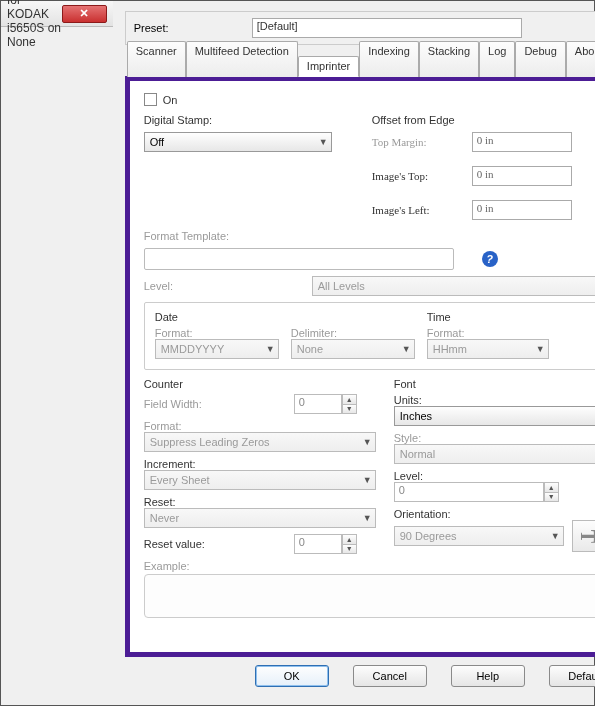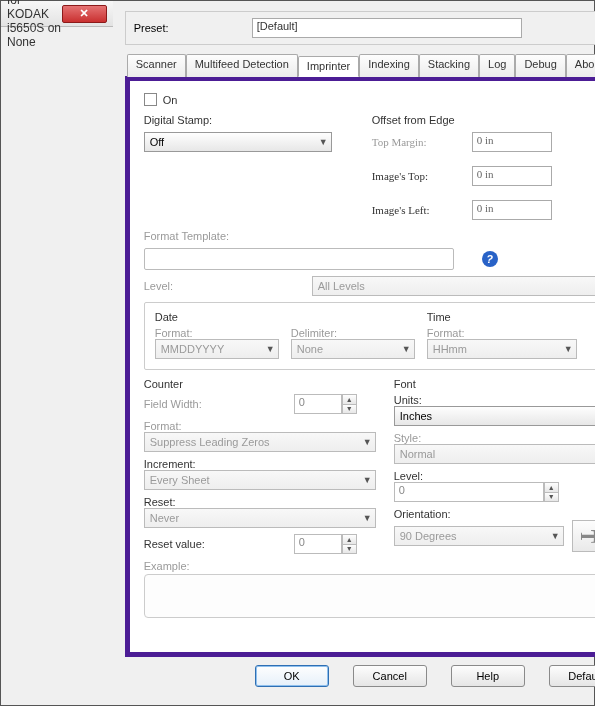--- a/index.html
+++ b/index.html
@@ -62,21 +62,21 @@
   height: 22px;
   position: relative;
   z-index: 2;
   margin-bottom: -1px;
   padding-left: 2px;
 }
 .tab {
   border: 1px solid #aaa;
   border-bottom: none;
   background: linear-gradient(to bottom, #fdfdfd, #ececec);
-  padding: 3px 8px 7px 8px;
+  padding: 3px 8px 20px 8px;
   margin-right: 0px;
   font-size: 11px;
   color: #333;
   border-radius: 2px 2px 0 0;
   cursor: pointer;
   position: relative;
 }
 .tab.active {
   background: #fff;
   border-bottom: 1px solid #fff;
@@ -109,21 +109,21 @@
   padding: 0 3px 0 5px;
   font-size: 11px;
   color: #000;
 }
 .combo.disabled { color: #9a9a9a; background: linear-gradient(to bottom,#f8f8f8,#eee); border-color:#bbb;}
 .combo .arrow { font-size: 9px; color: #555; }
 .textfield {
   height: 20px; border: 1px solid #aaa; background: #fff;
   padding: 1px 4px; font-size: 11px; color: #666;
 }
-.textfield.sm { width: 80px; }
+.textfield.sm { width: 100px; }
 fieldset.group {
   border: 1px solid #ccc;
   border-radius: 2px;
   padding: 8px 10px 10px 10px;
   margin-top: 6px;
 }
 .fl { display: flex; gap: 12px; }
 .col { flex: 1; display: flex; flex-direction: column; }
 .spinner-wrap { display: flex; }
 .spinner-wrap .num {
@@ -257,21 +257,21 @@
                   <div class="combo disabled">
                     <span>None</span>
                     <span class="arrow">▼</span>
                   </div>
                 </div>
               </div>
             </div>
             <div class="col">
               <div class="sec-title">Time</div>
               <span class="label muted">Format:</span>
-              <div class="combo disabled" style="width:150px">
+              <div class="combo disabled" style="width:122px">
                 <span>HHmm</span>
                 <span class="arrow">▼</span>
               </div>
             </div>
           </div>
         </fieldset>
 
         <div class="fl" style="gap:18px; margin-top:8px;">
           <div class="col" style="flex:0 0 232px">
             <div class="sec-title">Counter</div>

